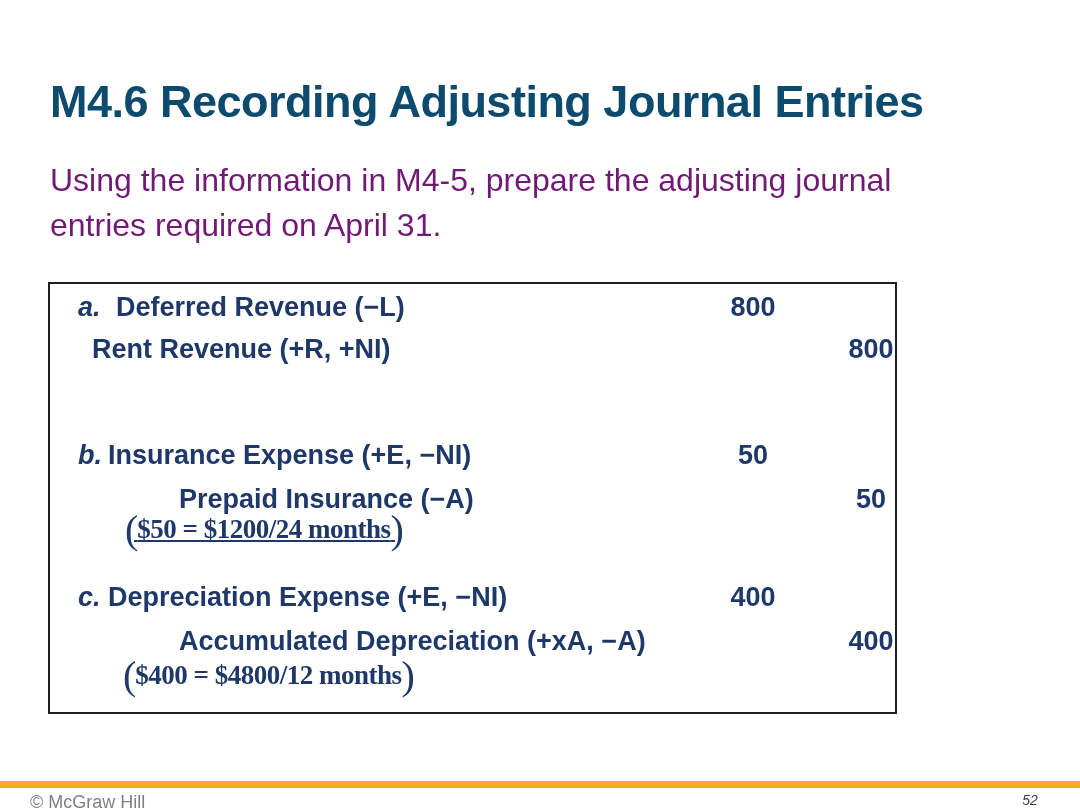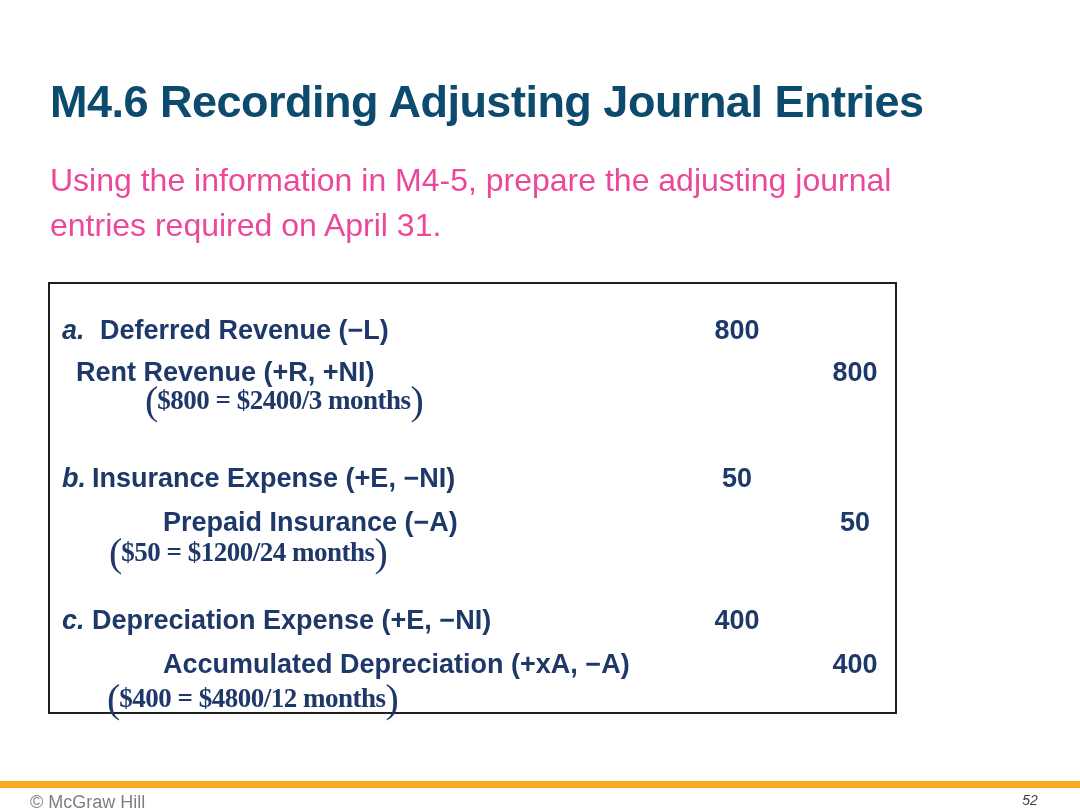--- a/index.html
+++ b/index.html
@@ -11,32 +11,32 @@
 
   
   .title{
     position:absolute;left:50px;top:46px;width:990px;
     font-size:45px;font-weight:bold;color:#0c4a6e;letter-spacing:-0.5px;
   }
 
   
   .intro{
     position:absolute;left:50px;top:158px;width:1010px;
-    font-size:32px;color:#ec4899;line-height:45px;font-weight:400;
+    font-size:32px;color:#701a75;line-height:45px;font-weight:400;
   }
   .intro .line{display:block;}
 
   
   .jbox{
     position:absolute;left:48px;top:282px;width:849px;height:432px;
     border:2px solid var(--box-border,#1f1f1f);background:#fff;box-sizing:border-box;
   }
   .jrow{
-    position:absolute;left:0;width:100%;
-    color:var(--entry-text,#1e3869);font-size:27px;font-weight:bold;white-space:nowrap;margin-top:23px;
+    position:absolute;left:16px;width:100%;
+    color:var(--entry-text,#1e3869);font-size:27px;font-weight:bold;white-space:nowrap;
   }
   .jletter{
     display:inline-block;font-style:italic;font-weight:bold;
   }
   .jletter.wide{width:38px;}
   .jletter.narrow{width:30px;}
   .l1{padding-left:12px;}
   .l2{padding-left:113px;}
   .amt{position:absolute;top:0;text-align:center;}
   .debit{left:622px;width:130px;}
@@ -44,21 +44,21 @@
 
   
   .formula{
     font-family:"Liberation Serif", serif;font-weight:bold;font-size:27px;
     letter-spacing:-0.5px;
   }
   .paren{
     font-weight:400;font-size:40px;line-height:27px;vertical-align:-5px;letter-spacing:-1px;
   }
   .r-a1{top:8px;}  .r-a2{top:50px;padding-left:26px;}  .r-a3{top:78px;padding-left:95px;}
-  .r-b1{top:156px;}.r-b2{top:200px;} .r-b3{top:230px;padding-left:59px;}
+  .r-b1{top:156px;}.r-b2{top:200px;} .r-b3{top:230px;padding-left:59px;text-decoration:underline;}
   .r-c1{top:298px;}.r-c2{top:342px;} .r-c3{top:376px;padding-left:57px;}
 
   
   .accent-bar{
     position:absolute;left:0;top:781px;width:1080px;height:7px;
     background:var(--accent-bar,#FAAB1C);
   }
   .copyright{
     position:absolute;left:30px;top:792px;font-size:18px;color:#7f7f7f;
   }
@@ -82,23 +82,20 @@
   <div class="jbox">
 
     <div class="jrow l1 r-a1">
       <span class="jletter wide">a.</span><span>Deferred Revenue (−L)</span>
       <span class="amt debit">800</span>
     </div>
     <div class="jrow l2 r-a2">
       <span>Rent Revenue (+R, +NI)</span>
       <span class="amt credit">800</span>
     </div>
-    <div class="jrow formula r-a3">
-      <span class="paren">(</span><span class="fbody">$800 = $2400/3 months</span><span class="paren">)</span>
-    </div>
 
     <div class="jrow l1 r-b1">
       <span class="jletter narrow">b.</span><span>Insurance Expense (+E, −NI)</span>
       <span class="amt debit">50</span>
     </div>
     <div class="jrow l2 r-b2">
       <span>Prepaid Insurance (−A)</span>
       <span class="amt credit">50</span>
     </div>
     <div class="jrow formula r-b3">

